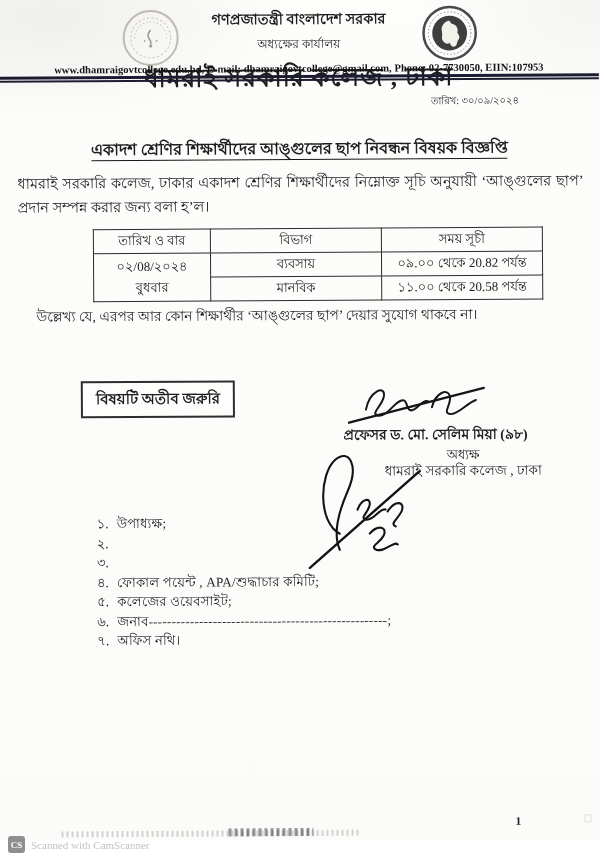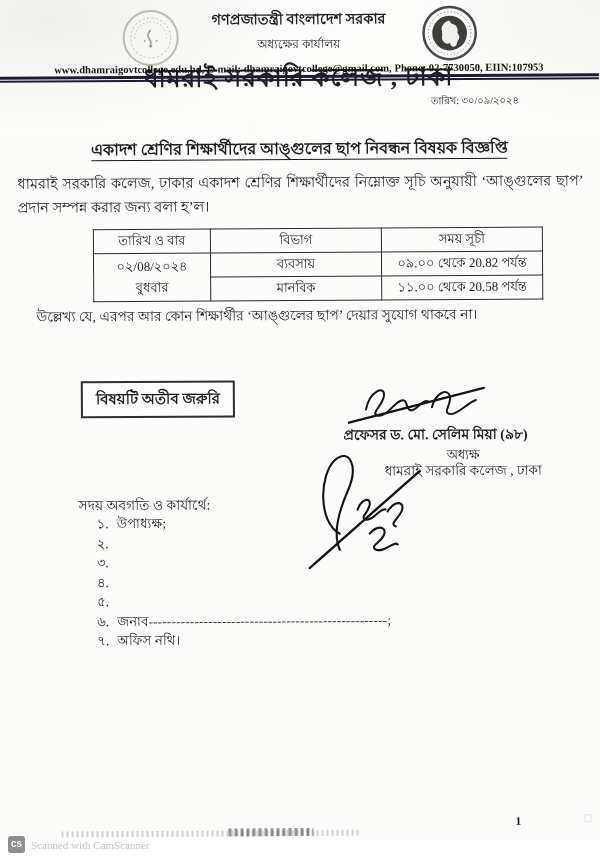--- a/index.html
+++ b/index.html
@@ -60,21 +60,21 @@
   .foot-noise{position:absolute;left:58px;top:830px;width:300px;height:6px;
     background:repeating-linear-gradient(90deg, rgba(70,70,70,.5) 0 2px, transparent 2px 5px);
     opacity:.45;filter:blur(.4px);}
   .foot-noise-dark{position:absolute;left:225px;top:828px;width:85px;height:8px;
     background:repeating-linear-gradient(90deg, rgba(40,40,40,.8) 0 3px, transparent 3px 6px);
     opacity:.6;filter:blur(.3px);}
   .pagenum{position:absolute;left:512px;top:816px;font-size:11.5px;font-weight:bold;color:#222;}
   .corner-mark{position:absolute;left:581px;top:816px;width:5px;height:6px;border:1px solid #c8c8c8;opacity:.5;}
   .cs-bar{position:absolute;left:0;right:0;top:840px;height:16px;background:#ffffff;}
   .cs-badge{position:absolute;left:8px;top:836px;width:17px;height:17px;background:#8f8f8f;border-radius:3px;
-    color:#ffffff;font-family:Liberation Mono, monospace;font-size:9px;font-weight:bold;
+    color:#ffffff;font-family:Liberation Serif, serif;font-size:9px;font-weight:bold;
     display:flex;align-items:center;justify-content:center;}
   .cs-text{position:absolute;left:31px;top:839px;font-family:Liberation Serif, serif;
     font-size:11px;color:#c2c2c2;}
 </style>
 </head>
 <body>
 
 <div class="page">
   <div class="tilt">
 
@@ -145,37 +145,38 @@
         <path d="M20 33 C24 14 40 8 38 20 C36 30 24 37 32 39 C42 41 50 22 58 24 C62 25 60 35 66 34 C72 33 76 23 82 25"></path>
         <path d="M86 31 C90 16 102 12 104 20 C106 28 96 37 104 38 C112 39 121 27 130 24"></path>
         <path d="M3 46 L138 12" stroke-width="2.3"></path>
       </g>
     </svg>
 
     <div class="sig-name">প্রফেসর ড. মো. সেলিম মিয়া (৯৮)</div>
     <div class="sig-desg">অধ্যক্ষ</div>
     <div class="sig-inst">ধামরাই সরকারি কলেজ , ঢাকা</div>
 
-    <div class="dist-head">সদয় অবগতি ও কার্যার্থে:</div>
     <div class="dist">
       <div class="row">
           <span class="num">১.</span>
           <span class="txt">উপাধ্যক্ষ;</span>
         </div>
       <div class="row">
           <span class="num">২.</span>
         </div>
       <div class="row">
           <span class="num">৩.</span>
         </div>
       <div class="row">
           <span class="num">৪.</span>
+          <span class="txt">ফোকাল পয়েন্ট , APA/শুদ্ধাচার কমিটি;</span>
         </div>
       <div class="row">
           <span class="num">৫.</span>
+          <span class="txt">কলেজের ওয়েবসাইট;</span>
         </div>
       <div class="row">
           <span class="num">৬.</span>
           <span class="txt">জনাব----------------------------------------------------;</span>
         </div>
       <div class="row">
           <span class="num">৭.</span>
           <span class="txt">অফিস নথি।</span>
         </div>
     </div>

